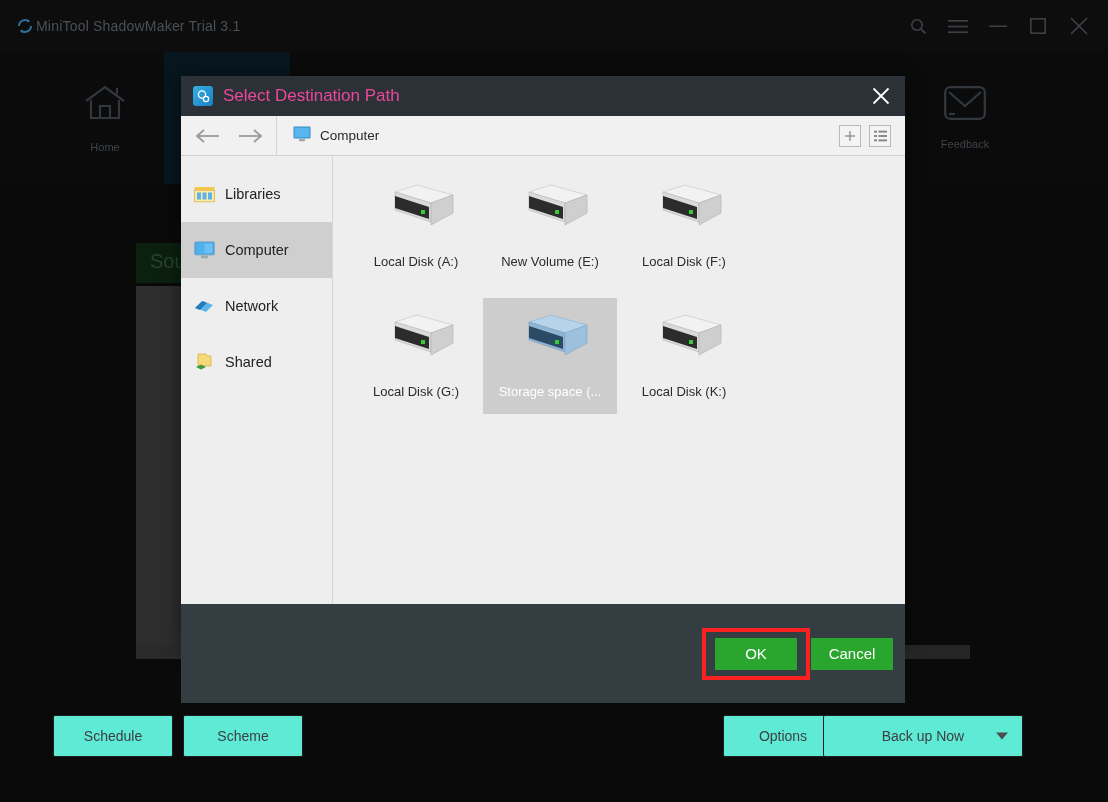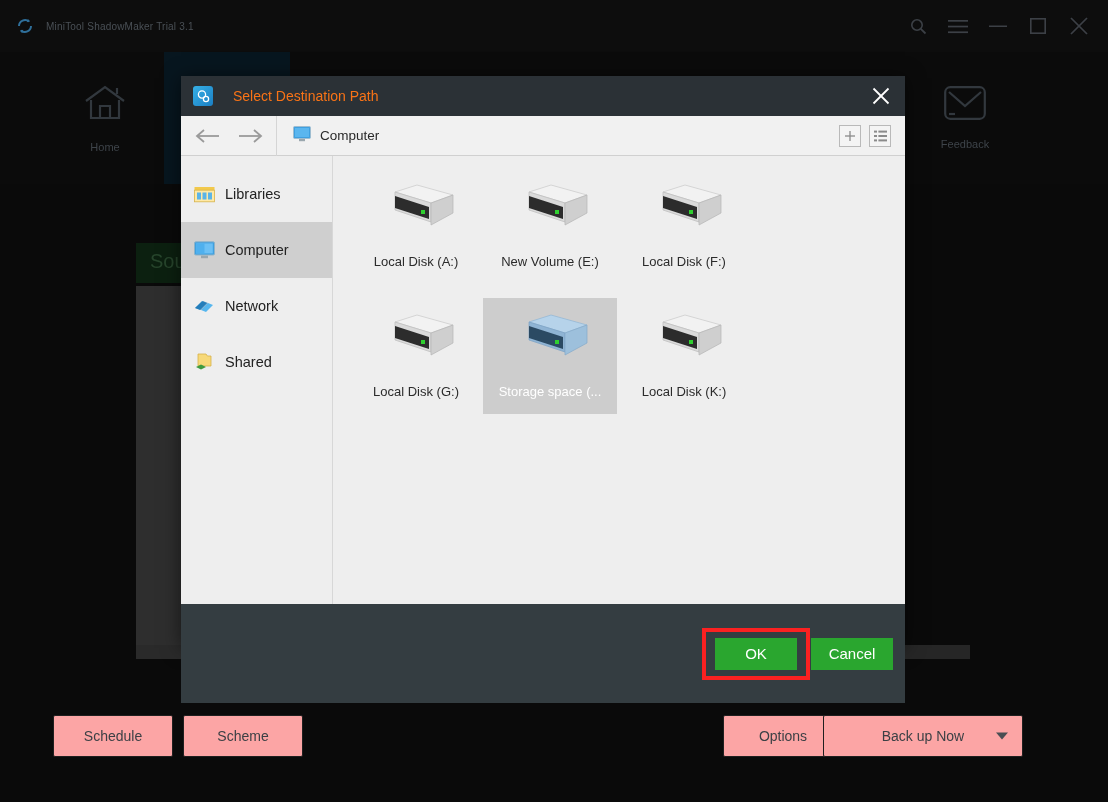--- a/index.html
+++ b/index.html
@@ -19,21 +19,21 @@
     position: absolute; left: 0; top: 0; width: 1108px; height: 52px;
     background: #0d0d0d;
     display: flex; align-items: center;
   }
   .app-logo {
     margin-left: 14px; width: 22px; height: 22px;
     display: flex; align-items: center; justify-content: center;
     color: #2a6b96; font-size: 17px; line-height: 1;
   }
   .app-title {
-    margin-left: 10px; color: #4a5056; font-size: 10px;
+    color: #4a5056; font-size: 14px;
     letter-spacing: .2px; font-weight: 400;
   }
   .app-winbtns {
     margin-left: auto; display: flex; align-items: center; height: 52px;
   }
   .wb {
     width: 40px; height: 52px; display: flex; align-items: center;
     justify-content: center; color: #3c4046;
   }
   .wb svg { display: block; }
@@ -80,21 +80,21 @@
   }
   .panel-strip-c {
     position: absolute; left: 652px; top: 645px; width: 318px; height: 14px;
     background: #262626;
   }
 
   
   .btm-btn {
     position: absolute; height: 42px;
     border: 1px solid #1f1f1f; border-radius: 2px;
-    background: #fca5a5;
+    background: #5eead4;
     display: flex; align-items: center; justify-content: center;
     color: #3c4045; font-size: 14px;
   }
   .btn-schedule { left: 53px; top: 715px; width: 120px; }
   .btn-scheme   { left: 183px; top: 715px; width: 120px; }
   .btn-options  { left: 723px; top: 715px; width: 120px; }
   .btn-backup   { left: 823px; top: 715px; width: 200px; }
   .caret {
     position: absolute; right: 14px; top: 50%; transform: translateY(-50%);
     width: 0; height: 0; border-left: 6px solid transparent;
@@ -112,21 +112,21 @@
     height: 40px; background: #2b3136;
     display: flex; align-items: center;
   }
   .dlg-title-icon {
     margin-left: 12px; width: 20px; height: 20px; border-radius: 3px;
     background: linear-gradient(135deg,#36b0e6,#1b7fc4);
     display: flex; align-items: center; justify-content: center;
     color: #fff; font-size: 11px;
   }
   .dlg-title-text {
-    margin-left: 20px; color: #f97316; font-size: 14px; font-weight: 400;
+    margin-left: 10px; color: #ec4899; font-size: 17px; font-weight: 400;
   }
   .dlg-close {
     margin-left: auto; width: 48px; height: 40px;
     display: flex; align-items: center; justify-content: center;
     color: #ffffff;
   }
 
   .dlg-breadcrumb {
     height: 40px; background: #f1f1f1; border-bottom: 1px solid #d0d0d0;
     display: flex; align-items: center;

